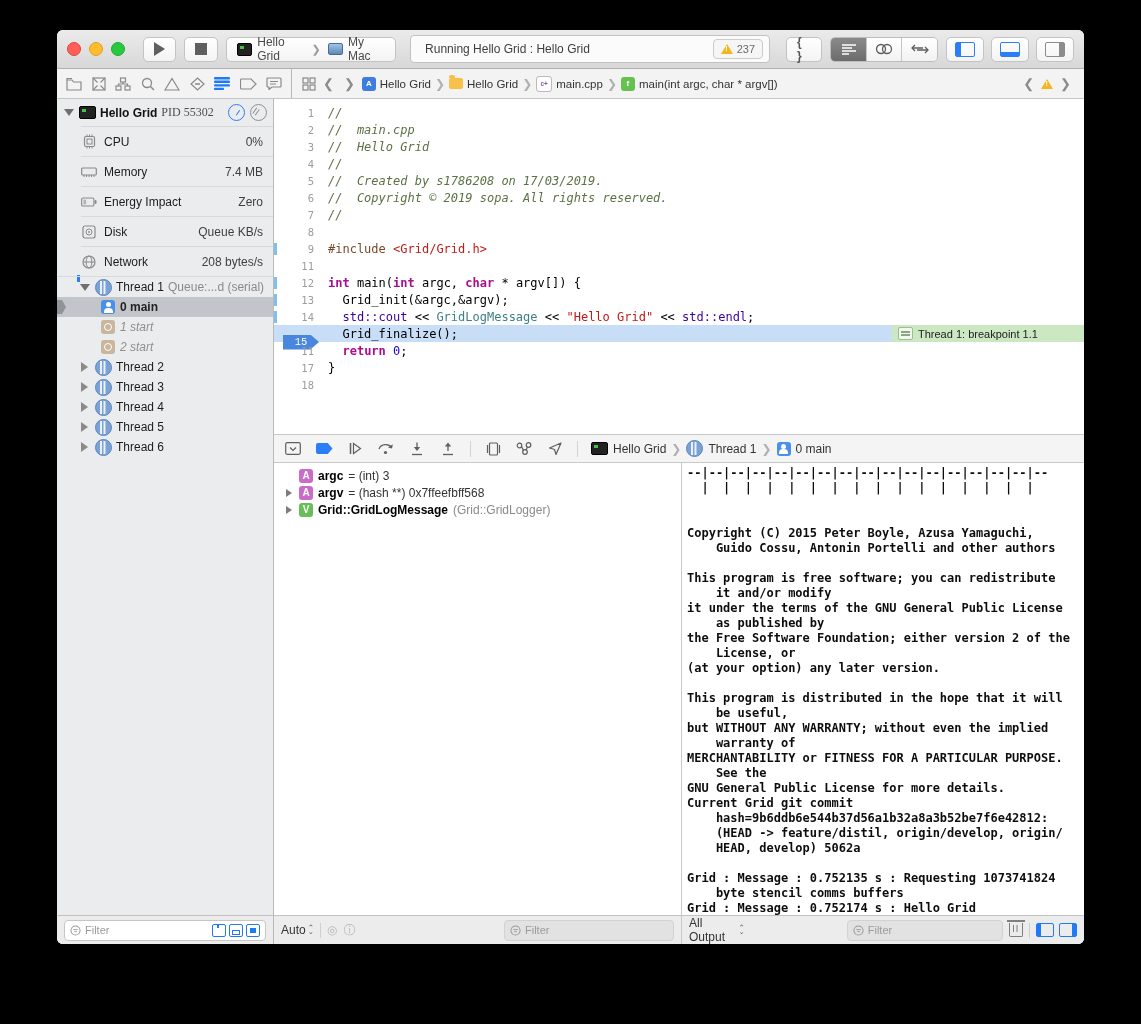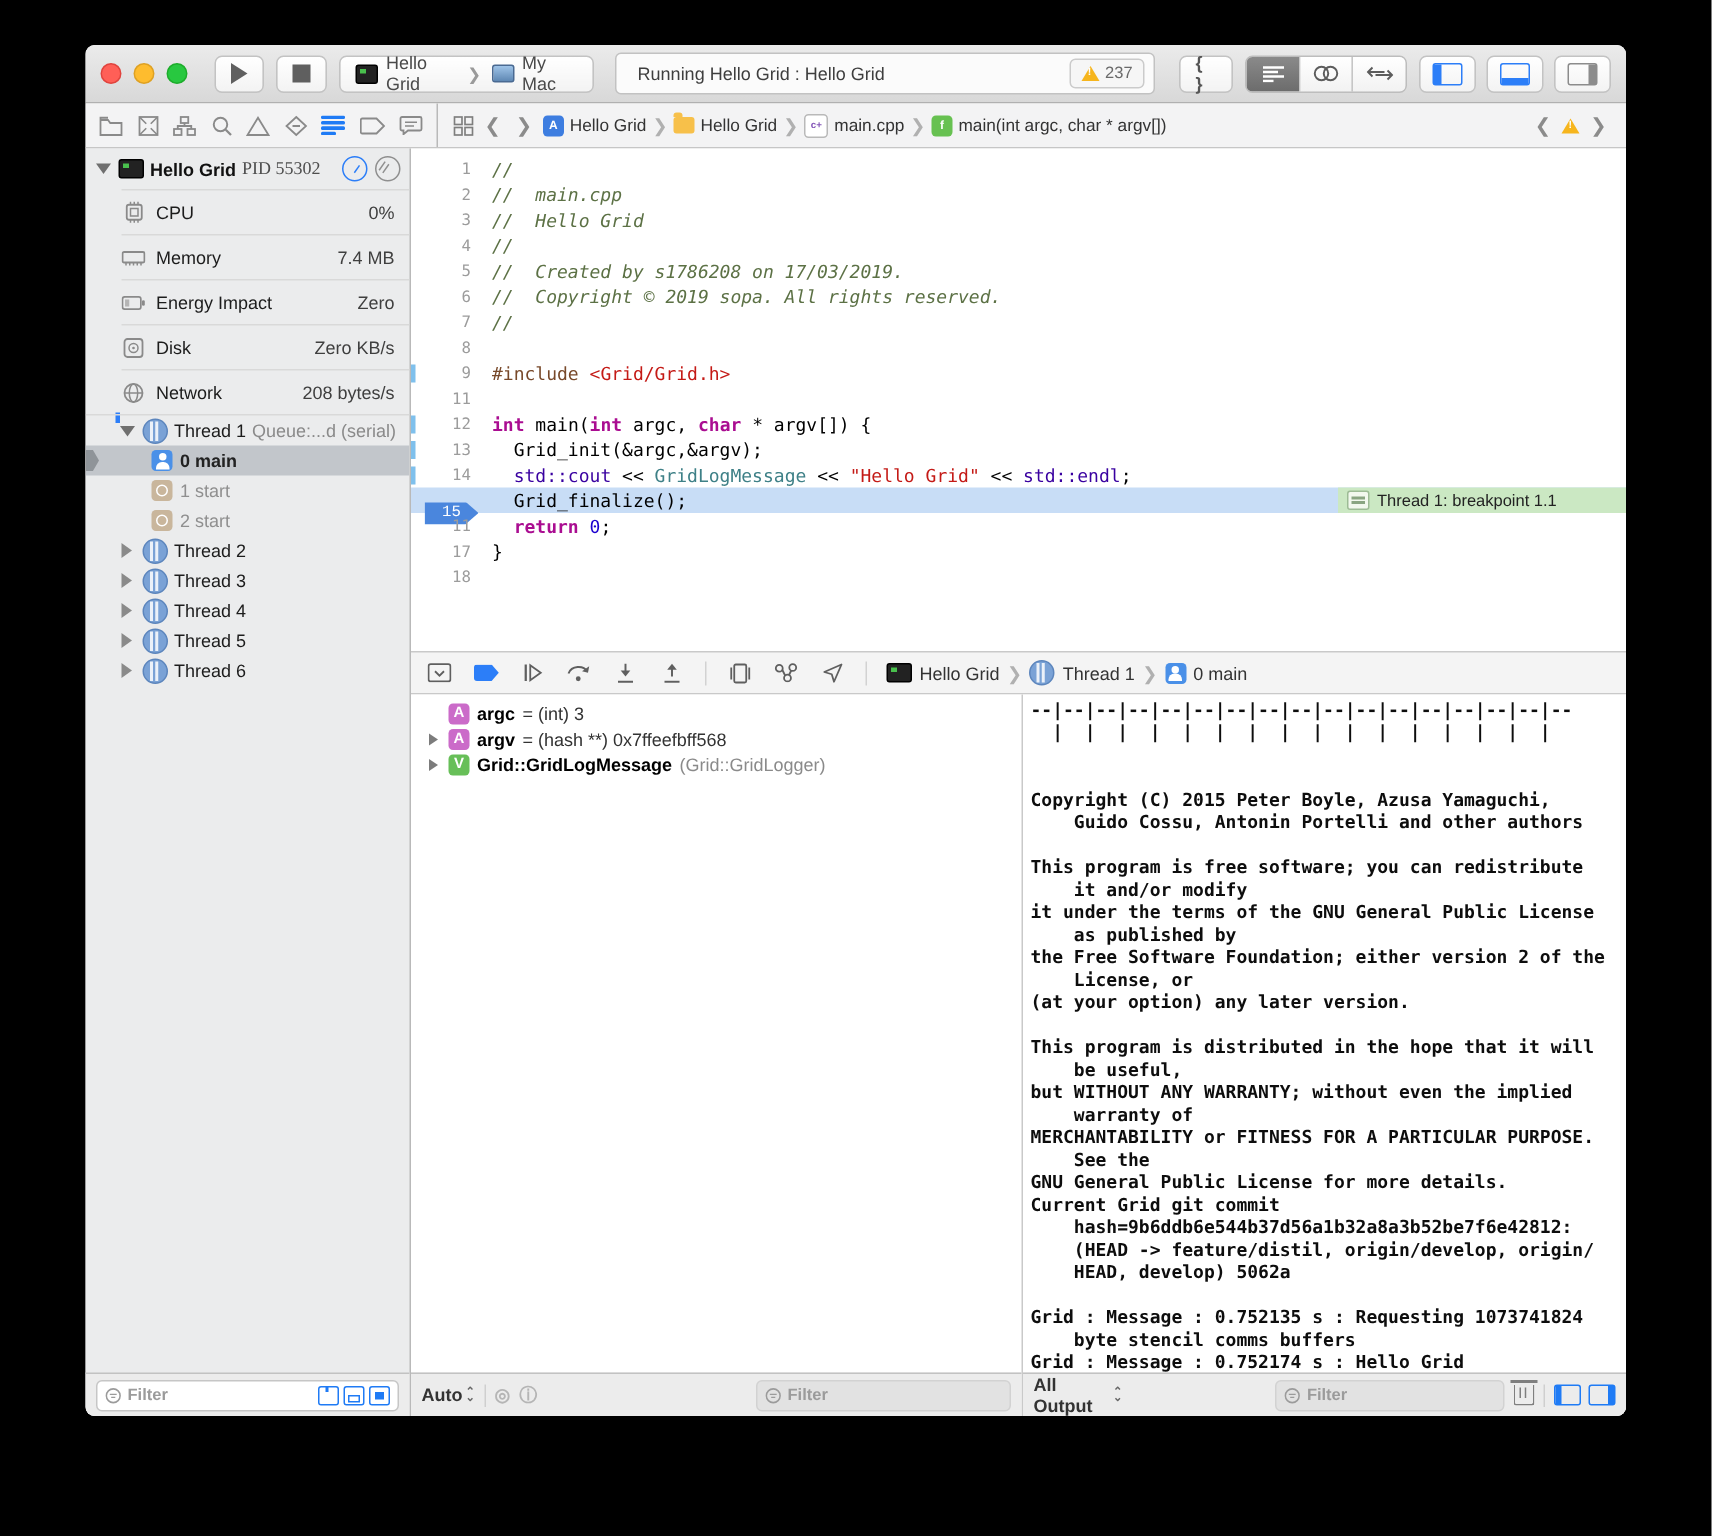--- a/index.html
+++ b/index.html
@@ -87,23 +87,23 @@
   .frame-row.sel{background:#c2c6cb;}
   .sel-arrow{position:absolute;left:0;top:3px;width:9px;height:14px;background:#8f9499;
              clip-path:polygon(0 0,55% 0,100% 50%,55% 100%,0 100%);}
   .t-ico{width:15px;height:15px;border-radius:50%;background:#7aa2d6;border:1px solid #5d86bd;position:relative;overflow:hidden;}
   .t-ico:before{content:"";position:absolute;left:3.5px;top:1px;bottom:1px;width:2px;background:rgba(255,255,255,.85);box-shadow:3.5px 0 0 rgba(255,255,255,.85);}
   .f-main{width:14px;height:14px;border-radius:3px;background:#4a90e8;position:relative;}
   .f-main:before{content:"";position:absolute;left:4.5px;top:2px;width:5px;height:5px;border-radius:50%;background:#fff;}
   .f-main:after{content:"";position:absolute;left:2.5px;bottom:1.5px;width:9px;height:5px;border-radius:4px 4px 0 0;background:#fff;}
   .f-start{width:14px;height:14px;border-radius:3px;background:#c9b69c;position:relative;}
   .f-start:before{content:"";position:absolute;left:3px;top:3px;width:6px;height:6px;border-radius:50%;border:1.5px solid #fff;}
-  .dim{color:#8f8f8f;}
+  .dim{color:#8f8f8f;font-style:italic;}
   
-  .botbar{height:28px;flex:0 0 28px;background:#ececec;border-top:1px solid #c2c2c2;display:flex;align-items:center;padding:0 7px;gap:6px;font-size:11px;color:#555;font-weight:bold;}
+  .botbar{height:28px;flex:0 0 28px;background:#ececec;border-top:1px solid #c2c2c2;display:flex;align-items:center;padding:0 7px;gap:6px;font-size:11px;color:#555;}
   .filter-field{height:19px;border-radius:4px;display:flex;align-items:center;padding:0 5px;gap:4px;font-size:11px;color:#9b9b9b;}
   .filter-field.white{background:#fff;border:1px solid #c6c6c6;flex:1;}
   .filter-field.gray{background:#e2e2e2;border:1px solid #d2d2d2;width:158px;}
   .f-toggles{margin-left:auto;display:flex;gap:3px;}
   .f-tog{width:12px;height:11px;border:1.5px solid #1f7bf5;border-radius:2px;position:relative;}
   .f-tog.t1:after{content:"";position:absolute;left:3.5px;top:-1px;width:2px;height:4px;background:#1f7bf5;}
   .f-tog.t2:after{content:"";position:absolute;left:2px;bottom:1px;right:2px;height:3px;border:1px solid #1f7bf5;}
   .f-tog.t3{background:linear-gradient(#1f7bf5,#1f7bf5) center/6px 5px no-repeat;}
   .updown{display:inline-flex;flex-direction:column;line-height:4.5px;font-size:7.5px;color:#666;margin-left:2px;}
   .vline{width:1px;height:15px;background:#cfcfcf;}
@@ -378,21 +378,21 @@
             </div>
             <div class="gauge-row">
               <span class="g-ico">
                 <svg class="nico" width="14" height="14" viewBox="0 0 14 14">
                   <rect x="1" y="1" width="12" height="12" rx="2" fill="none" stroke="#8a8a8a" stroke-width="1.2"></rect>
                   <circle cx="7" cy="7" r="3" fill="none" stroke="#8a8a8a"></circle>
                   <circle cx="7" cy="7" r="0.9" fill="#8a8a8a"></circle>
                 </svg>
               </span>
               <span class="gauge-label">Disk</span>
-              <span class="gauge-value">Zero KB/s</span>
+              <span class="gauge-value">Queue KB/s</span>
             </div>
             <div class="gauge-row">
               <span class="g-ico">
                 <svg class="nico" width="14" height="14" viewBox="0 0 14 14">
                   <circle cx="7" cy="7" r="6" fill="none" stroke="#8a8a8a" stroke-width="1.2"></circle>
                   <ellipse cx="7" cy="7" rx="2.8" ry="6" fill="none" stroke="#8a8a8a"></ellipse>
                   <line x1="1" y1="7" x2="13" y2="7" stroke="#8a8a8a"></line>
                 </svg>
                 <span class="netbar" style="left: -4px; top: 21px;"></span>
               </span>

